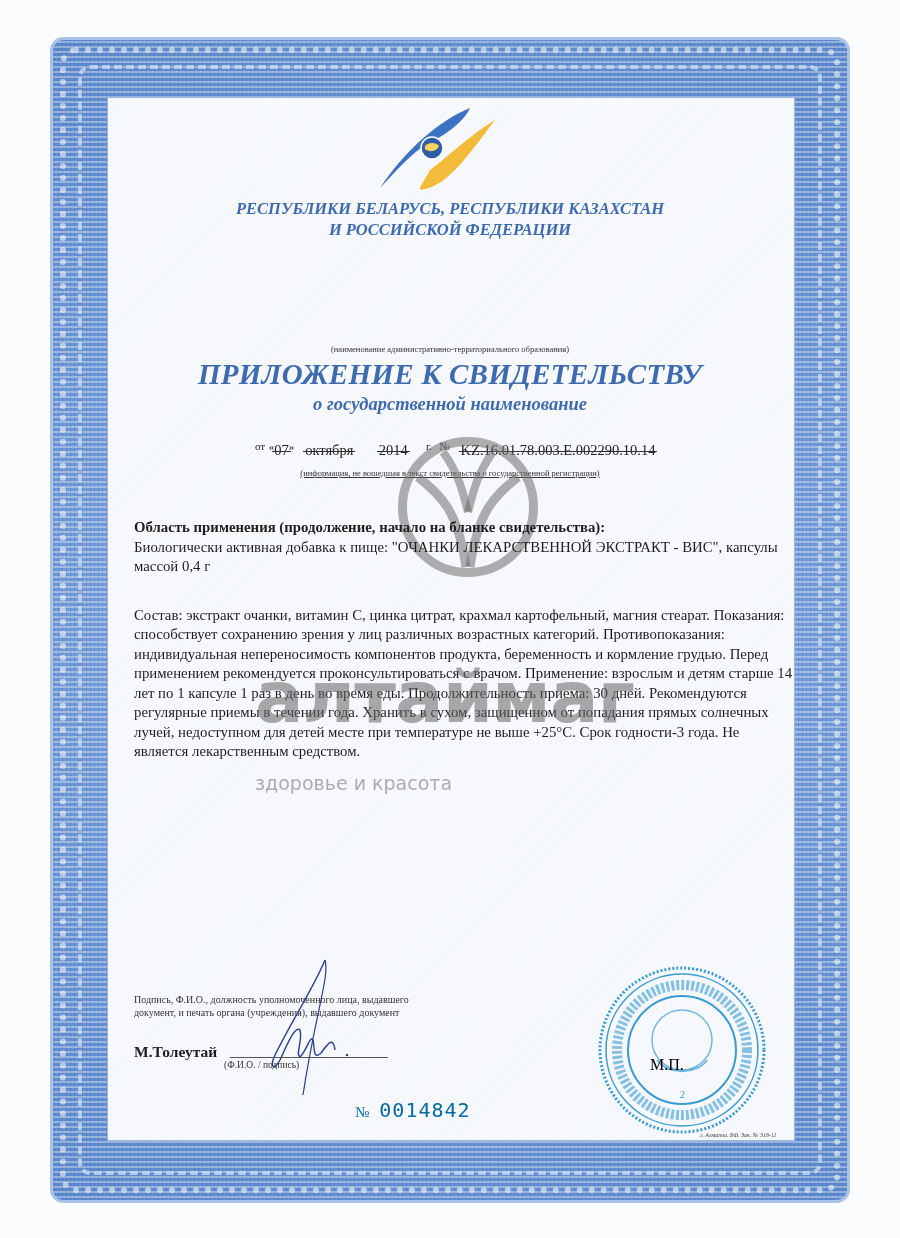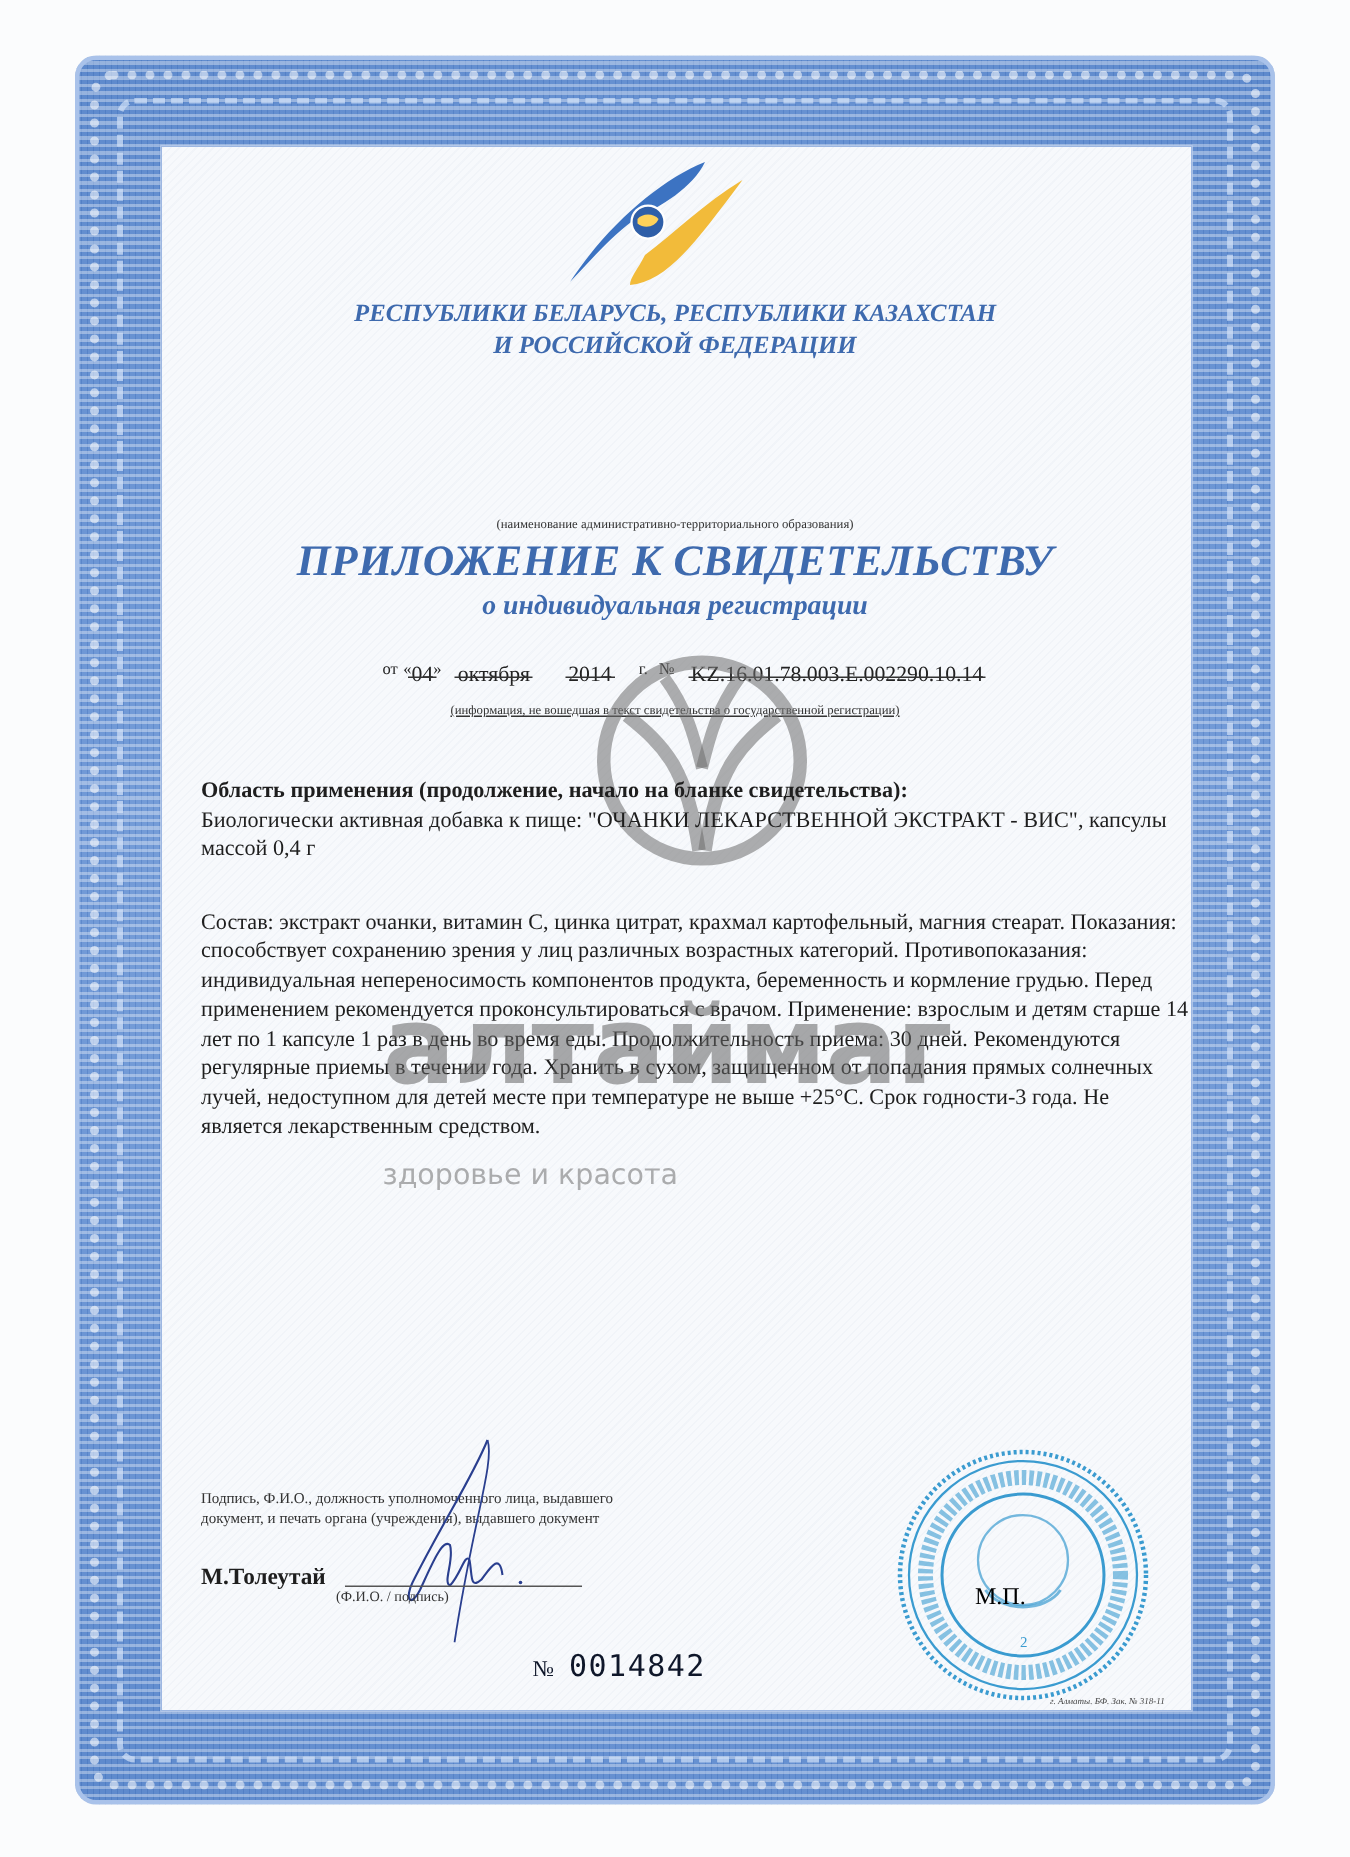--- a/index.html
+++ b/index.html
@@ -118,21 +118,21 @@
   }
   .sig-line {
     position: absolute; left: 230px; top: 1057px; width: 158px; border-top: 1px solid #555;
   }
   .sig-sub {
     position: absolute; left: 224px; top: 1060px; font-size: 9.5px; color: #333;
   }
   .signature { position: absolute; left: 255px; top: 955px; width: 100px; height: 140px; }
 
   .doc-number {
-    position: absolute; left: 355px; top: 1098px; font-size: 20px; color: #0f172a;
+    position: absolute; left: 355px; top: 1098px; font-size: 20px; color: #0369a1;
     font-family: "DejaVu Sans Mono", "Liberation Mono", monospace; letter-spacing: 1px;
   }
   .doc-number .no { font-family: "Liberation Serif", serif; font-size: 15px; margin-right: 10px; letter-spacing: 0; }
 
   
   .stamp { position: absolute; left: 592px; top: 960px; width: 180px; height: 180px; }
   .mp-label {
     position: absolute; left: 650px; top: 1056px; font-size: 16px; color: #000000;
   }
   .printer-note {
@@ -152,25 +152,25 @@
   <path d="M55 46 C 58 42, 66 42, 69 46 C 67 51, 60 53, 55 49 Z" fill="#ffd25a"></path>
 </svg>
 
 <div class="header-block">
   <div>РЕСПУБЛИКИ БЕЛАРУСЬ, РЕСПУБЛИКИ КАЗАХСТАН</div>
   <div>И РОССИЙСКОЙ ФЕДЕРАЦИИ</div>
 </div>
 
 <div class="admin-caption">(наименование административно-территориального образования)</div>
 <div class="main-title">ПРИЛОЖЕНИЕ К СВИДЕТЕЛЬСТВУ</div>
-<div class="sub-title">о индивидуальная регистрации</div>
+<div class="sub-title">о государственной наименование</div>
 
 <div class="reg-line">
   <span class="small">от</span>
-  <span class="small">«</span><span class="val">04</span><span class="small">»</span>
+  <span class="small">«</span><span class="val">07</span><span class="small">»</span>
   &nbsp;&nbsp;<span class="val">октября</span>
   &nbsp;&nbsp;&nbsp;&nbsp;&nbsp;&nbsp;<span class="val">2014</span>
   &nbsp;&nbsp;&nbsp;&nbsp;<span class="small">г.</span>
   &nbsp;<span class="small">№</span>
   &nbsp;&nbsp;<span class="val">KZ.16.01.78.003.E.002290.10.14</span>
 </div>
 <div class="info-caption">(информация, не вошедшая в текст свидетельства о государственной регистрации)</div>
 
 <div class="wm-circle"></div>
 <svg class="wm-tree" viewBox="0 0 140 140">

